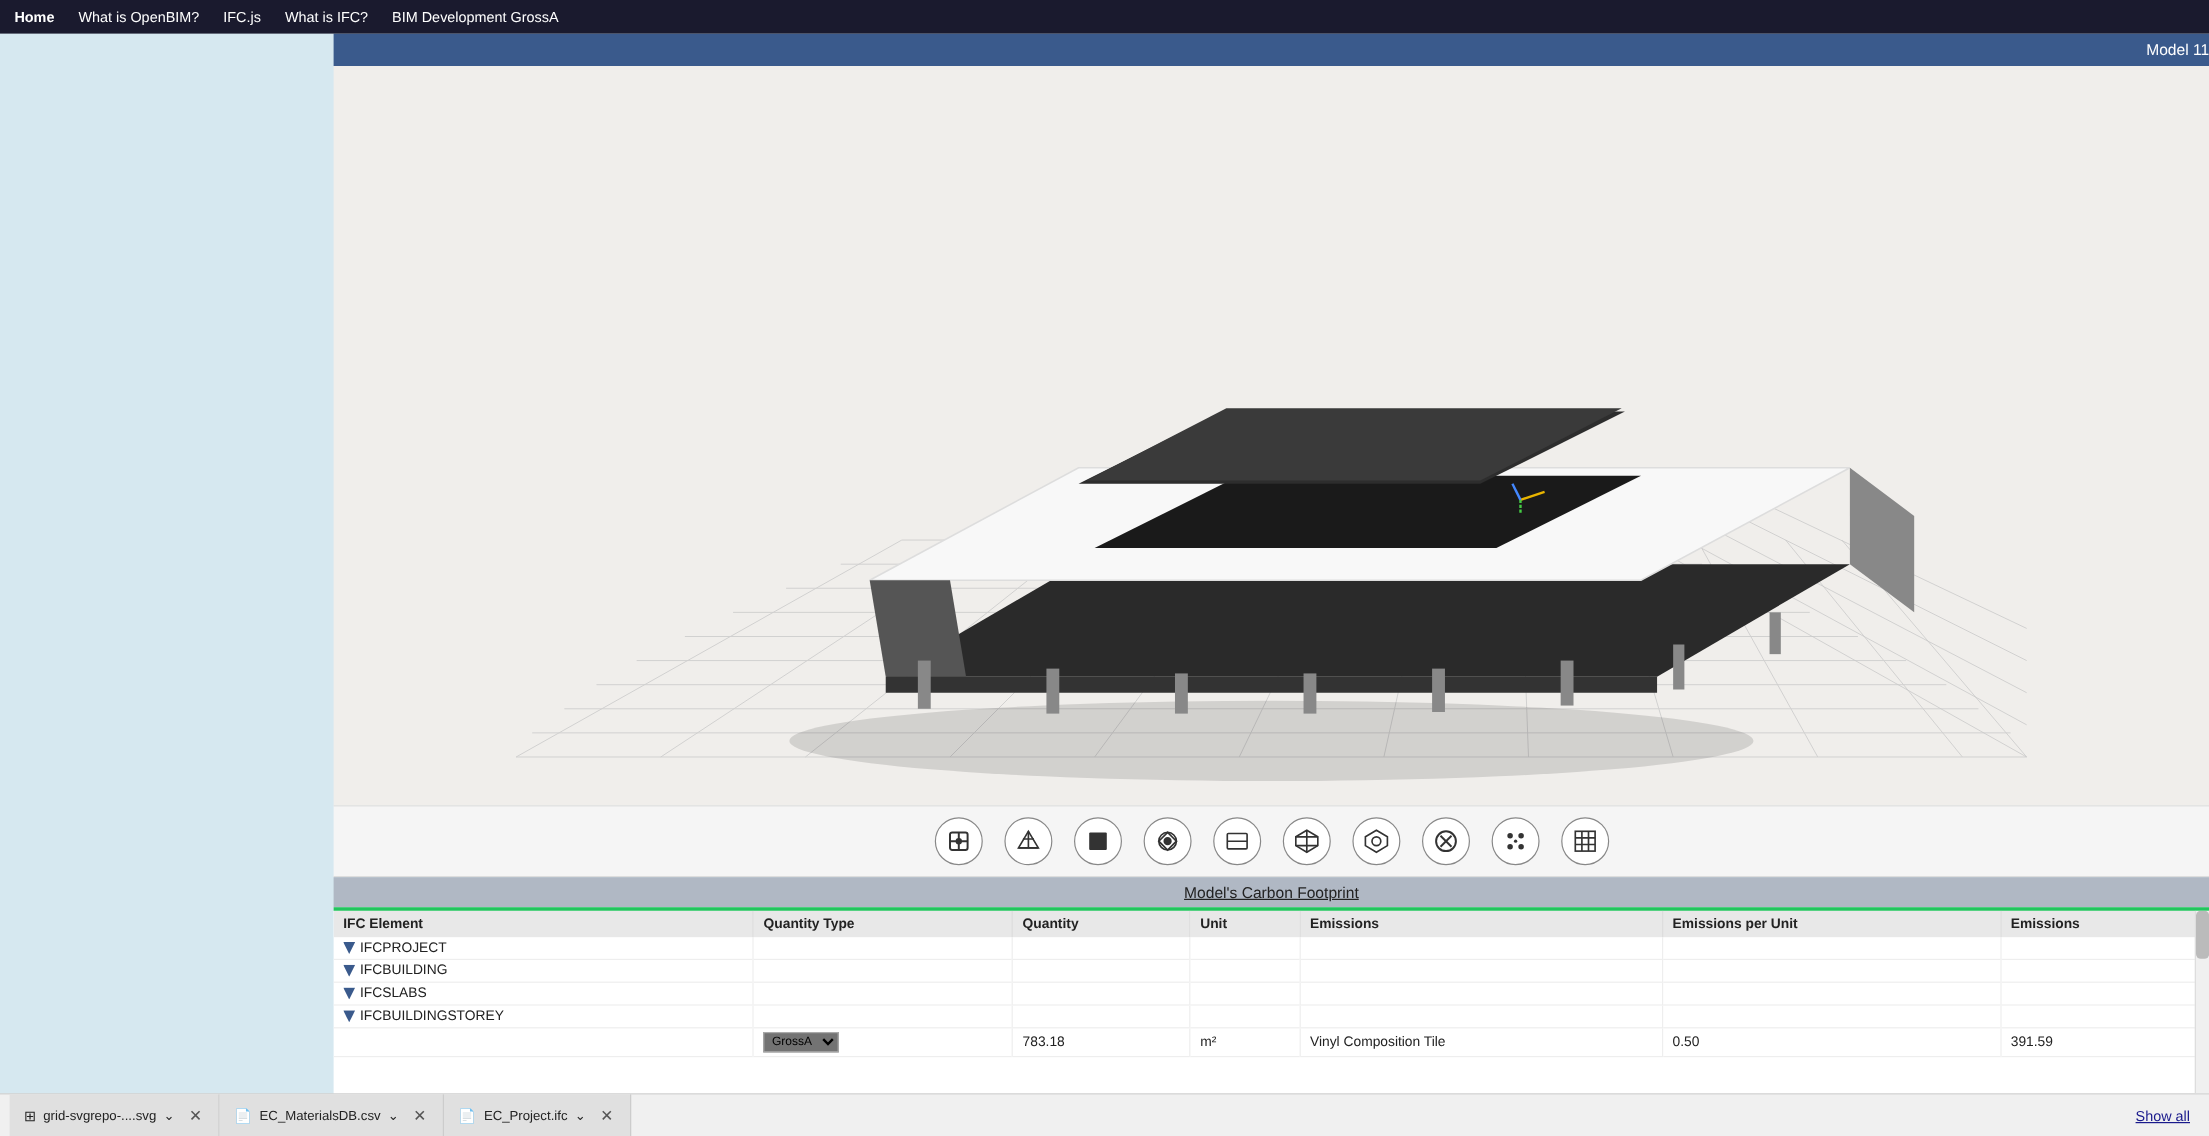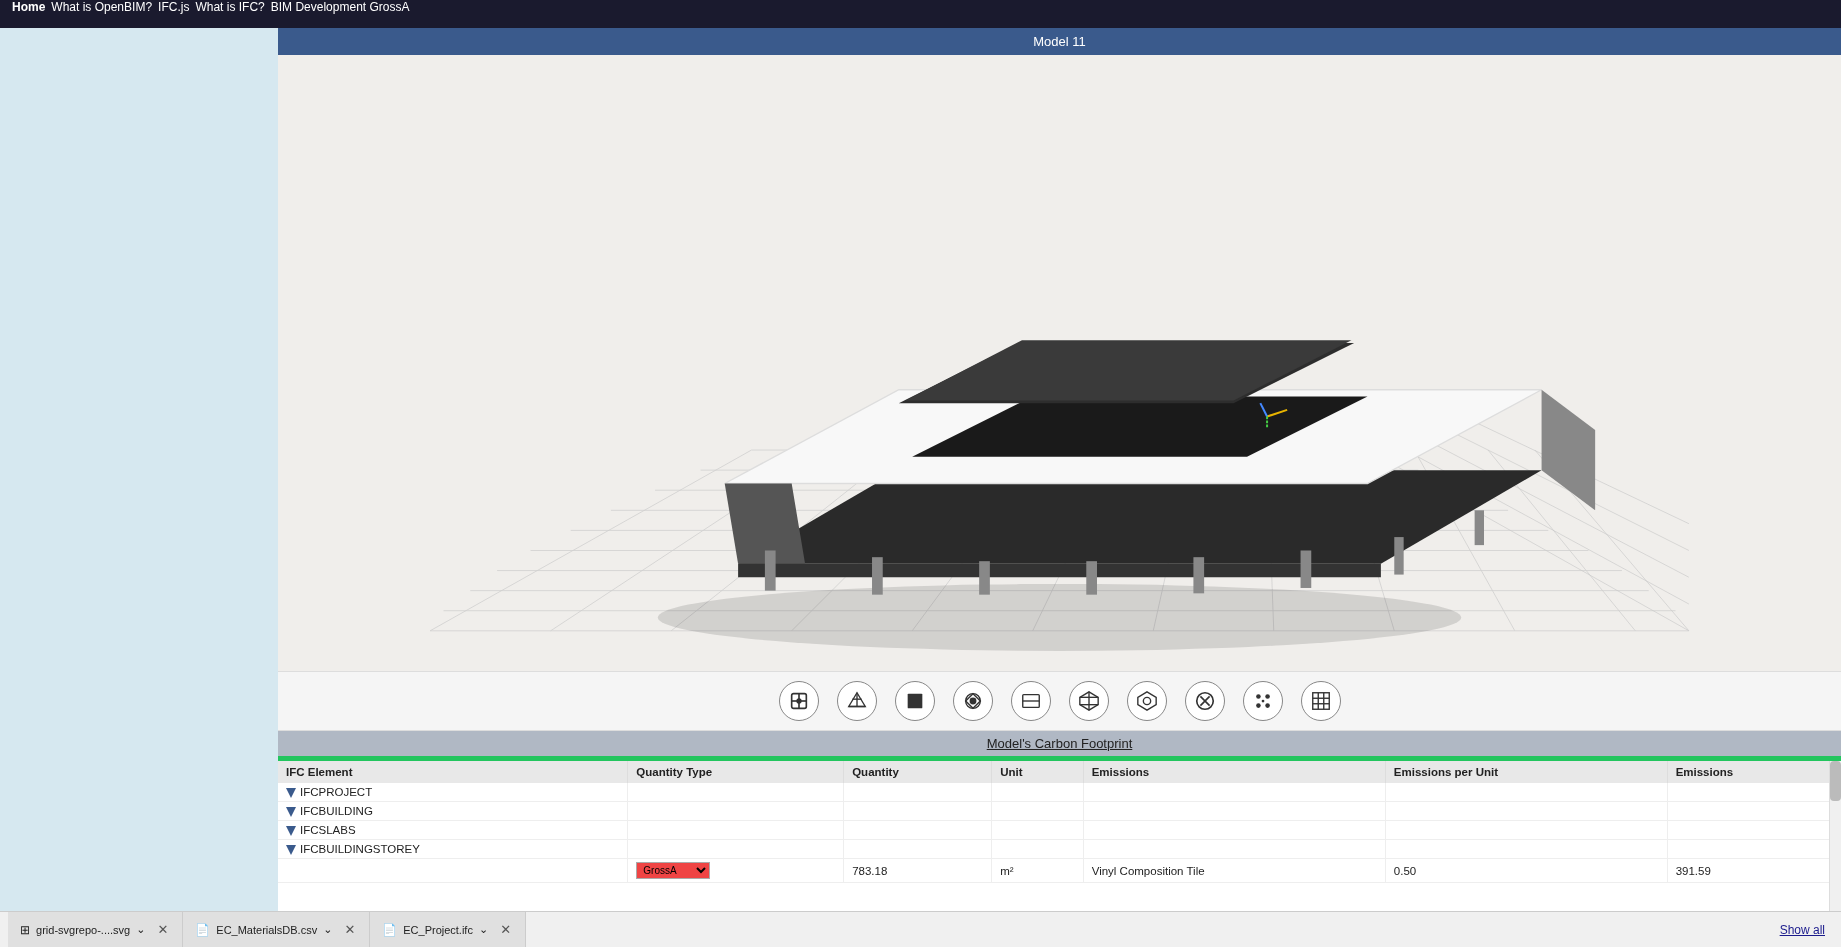--- a/index.html
+++ b/index.html
@@ -10,23 +10,23 @@
       height: 947px;
       overflow: hidden;
       position: relative;
     }
 
     
     .top-nav {
       background: #1a1a2e;
       height: 28px;
       display: flex;
-      align-items: flex-start;
+      align-items: center;
       padding: 0 12px;
-      gap: 6px;
+      gap: 20px;
       position: relative;
       z-index: 10;
     }
     .nav-item {
       color: #fff;
       font-size: 12px;
       cursor: pointer;
       white-space: nowrap;
     }
     .nav-item:first-child {
@@ -50,21 +50,21 @@
     .right-panel {
       flex: 1;
       display: flex;
       flex-direction: column;
     }
 
     
     .model-title-bar {
       background: #3a5a8c;
       color: #fff;
-      text-align: center;
+      text-align: right;
       font-size: 13px;
       padding: 6px 0;
       font-weight: 500;
     }
 
     
     .viewport {
       background: #f0eeeb;
       flex: 1;
       position: relative;
@@ -114,21 +114,21 @@
       font-weight: 500;
       text-decoration: underline;
     }
 
     
     .table-container {
       background: #fff;
       overflow-y: auto;
       flex-shrink: 0;
       height: 155px;
-      border-top: 5px solid #22c55e;
+      border-top: 3px solid #22c55e;
       position: relative;
     }
     .carbon-table {
       width: 100%;
       border-collapse: collapse;
       font-size: 11.5px;
     }
     .carbon-table thead tr {
       background: #e8e8e8;
     }
@@ -166,22 +166,22 @@
       vertical-align: middle;
     }
     .tree-toggle.down {
       clip-path: polygon(0 0, 100% 0, 50% 100%);
     }
 
     select.qty-select {
       font-size: 10px;
       padding: 1px 2px;
       border: 1px solid #aaa;
-      background: #ef4444;
-      width: 74px;
+      background: #737373;
+      width: 63px;
     }
 
     .scrollbar-track {
       position: absolute;
       right: 0;
       top: 0;
       width: 12px;
       height: 100%;
       background: #f0f0f0;
       border-left: 1px solid #ddd;

